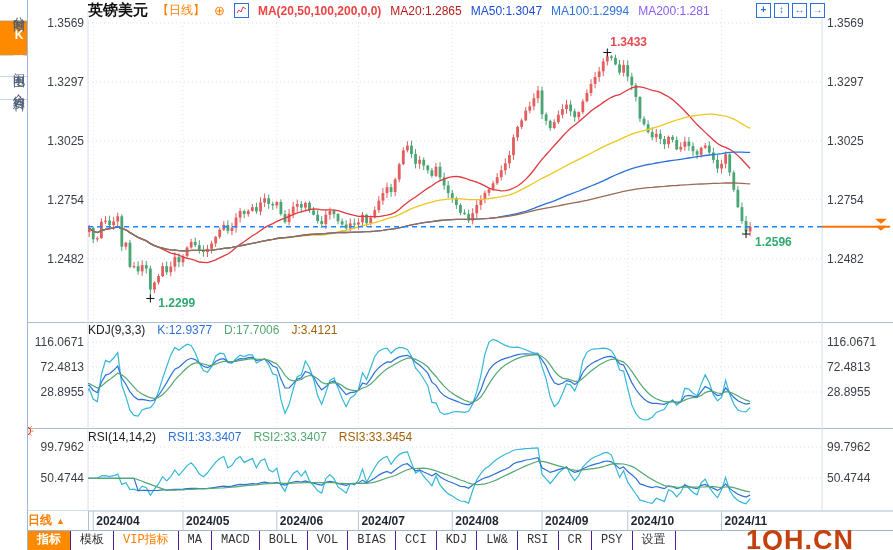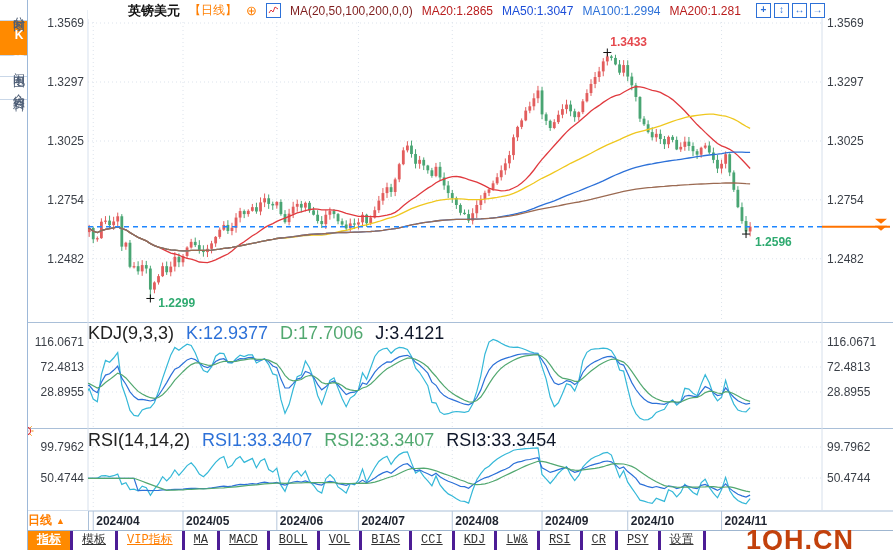--- a/index.html
+++ b/index.html
@@ -9,43 +9,43 @@
   
   .sidebar{position:absolute;left:0;top:0;width:28px;height:550px;background:#fff;
            border-right:1px solid #9db8d8;box-sizing:border-box;z-index:3;}
   .side-item{writing-mode:vertical-rl;text-orientation:upright;width:100%;box-sizing:border-box;
              padding:7px 0;margin:0 auto;text-align:center;color:#4d5d75;font-size:12px;
              letter-spacing:2px;border-bottom:1px solid #c9d7e8;cursor:pointer;}
   .side-item.active{background:#ff8a00;color:#fff;font-weight:bold;}
   
   .hdr{position:absolute;left:88px;top:2px;height:17px;display:flex;align-items:center;gap:9px;
        font-size:12px;white-space:nowrap;z-index:2;background:#fff;padding-right:4px;}
-  .t-title{font-size:13px;font-weight:bold;color:#111;margin-left:40px;}
+  .t-title{font-size:15px;font-weight:bold;color:#111;}
   .t-period{color:#ff7e00;}
   .t-plus{color:#ff7e00;font-size:13px;cursor:pointer;}
-  .t-malabel{color:#7f1d1d;}
-  .c-ma20{color:#b91c1c;} .c-ma50{color:#1d4ed8;} .c-ma100{color:#2d71d8;} .c-ma200{color:#b91c1c;}
+  .t-malabel{color:#ef4444;font-weight:bold;}
+  .c-ma20{color:#b91c1c;} .c-ma50{color:#1d4ed8;} .c-ma100{color:#2d71d8;} .c-ma200{color:#8b5cf6;}
   .kico{width:13px;height:13px;border:1px solid #2d71d8;display:inline-block;background:#fff;}
   .hdr-icons{position:absolute;left:756px;top:3px;display:flex;gap:3px;z-index:4;}
   .hico{width:13px;height:13px;border:1px solid #2d71d8;color:#2d71d8;font-size:10px;line-height:12px;
         text-align:center;background:#fff;cursor:pointer;font-weight:bold;}
   
-  .panel-hdr{position:absolute;display:flex;gap:12px;font-size:18px;white-space:nowrap;z-index:2;justify-content:space-between;}
+  .panel-hdr{position:absolute;display:flex;gap:12px;font-size:12px;white-space:nowrap;z-index:2;justify-content:space-between;}
   .kdj-hdr{left:88px;top:323px;} .rsi-hdr{left:88px;top:430px;}
-  .ph-name{color:#222;} .c-k{color:#2d71d8;} .c-d{color:#52a870;} .c-j{color:#0f172a;}
+  .ph-name{color:#222;} .c-k{color:#2d71d8;} .c-d{color:#52a870;} .c-j{color:#a16207;}
   .alarm{position:absolute;left:20px;top:424px;z-index:2;}
   
   .period{position:absolute;left:28px;top:511px;width:60px;height:19px;background:#fff;z-index:2;
           border-right:1px solid #a9bfd8;color:#ff7e00;font-weight:bold;font-size:12px;
           display:flex;align-items:center;justify-content:flex-start;gap:4px;cursor:pointer;}
   .period .arr{font-size:9px;}
   .toolbar{position:absolute;left:28px;top:530px;right:0;height:20px;display:flex;z-index:2;
            border-top:1px solid #9fb6d0;background:#fff;font-size:12px;
            font-family:"Liberation Mono","Liberation Sans",monospace;}
-  .tab{padding:0 9px;line-height:19px;border-right:3px solid #4c1d95;color:#333;cursor:pointer;white-space:nowrap;text-decoration:underline;}
+  .tab{padding:0 9px;line-height:19px;border-right:1px solid #4c1d95;color:#333;cursor:pointer;white-space:nowrap;}
   .tab.active{background:#ff8a00;color:#fff;font-weight:bold;}
   .tab.vip{color:#ff7e00;}
   .watermark{position:absolute;left:746px;top:493px;font-size:27px;font-weight:bold;color:#c2410c;
              letter-spacing:1px;z-index:4;pointer-events:none;margin-top:32px;}
 </style>
 </head>
 <body>
 
 <div class="stage">
 

